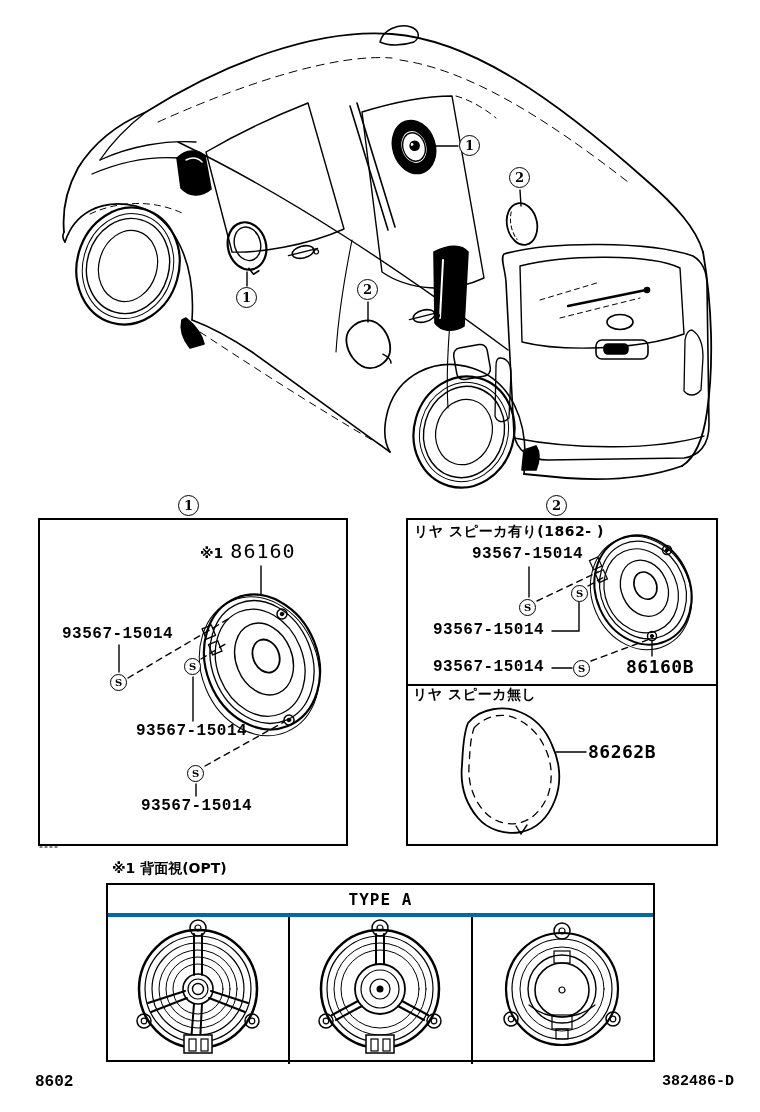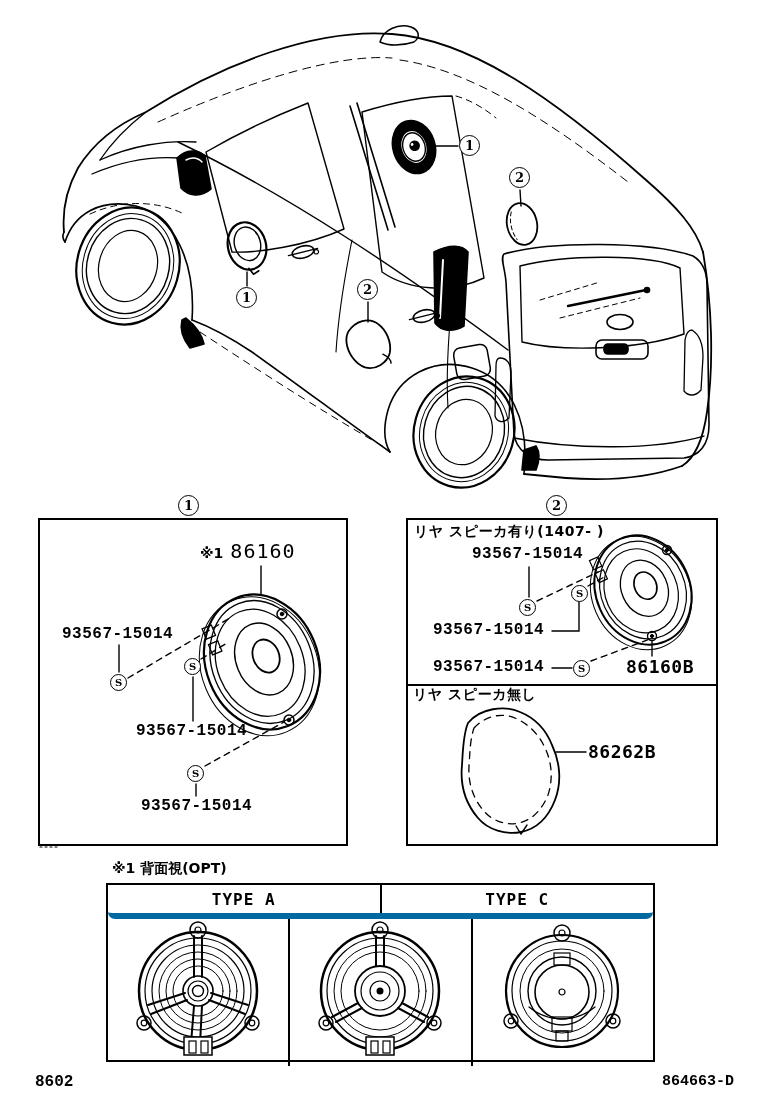--- a/index.html
+++ b/index.html
@@ -15,21 +15,21 @@
   .callout{width:21px;height:21px;border:1.8px solid #000;border-radius:50%;box-sizing:border-box;
            display:flex;align-items:center;justify-content:center;
            font-family:"DejaVu Serif",serif;font-weight:700;font-size:13px;line-height:1;background:#fff;}
   .sball{width:17px;height:17px;border:1.6px solid #000;border-radius:50%;box-sizing:border-box;
          display:flex;align-items:center;justify-content:center;
          font-family:"DejaVu Serif",serif;font-weight:700;font-size:10px;line-height:1;background:#fff;}
   .pbox{position:absolute;border:2px solid #000;box-sizing:border-box;background:transparent;}
   #box2-divider{position:absolute;left:0;right:0;top:164px;height:0;border-top:2px solid #000;}
   #type-table{position:absolute;left:106px;top:883px;width:549px;height:179px;border:2px solid #000;
               box-sizing:border-box;display:flex;flex-direction:column;}
-  .t-head{display:flex;height:28px;border-bottom:6px solid #0369a1;flex:0 0 auto;border-radius:7px;}
+  .t-head{display:flex;height:28px;border-bottom:4px solid #0369a1;flex:0 0 auto;}
   .t-cell{flex:1;border-right:2px solid #000;display:flex;align-items:center;justify-content:center;box-sizing:border-box;}
   .t-cell:last-child{border-right:none;}
   .t-head .t-cell{font-family:"DejaVu Sans Mono",monospace;font-weight:700;font-size:16px;letter-spacing:1px;}
   .t-body{display:flex;flex:1;}
   .cellsvg{position:static;}
 </style>
 </head>
 <body>
 
 <div id="page">
@@ -224,42 +224,41 @@
   <div class="abs sball" style="left:184px;top:658px;">
       <span>S</span>
     </div>
   <div class="abs sball" style="left:187px;top:765px;">
       <span>S</span>
     </div>
 
   <div class="pbox" style="left:406px;top:518px;width:312px;height:328px;">
     <div id="box2-divider"></div>
   </div>
-  <span class="abs jp" style="left:414px;top:523px;">リヤ スピーカ有り(1407-      )</span>
+  <span class="abs jp" style="left:414px;top:523px;">リヤ スピーカ有り(1862-      )</span>
   <span class="abs pn" style="left:472px;top:546px;">93567-15014</span>
   <span class="abs pn" style="left:433px;top:622px;">93567-15014</span>
   <span class="abs pn" style="left:433px;top:659px;">93567-15014</span>
   <span class="abs pn-mid" style="left:626px;top:657px;">86160B</span>
   <div class="abs sball" style="left:519px;top:599px;">
       <span>S</span>
     </div>
   <div class="abs sball" style="left:571px;top:585px;">
       <span>S</span>
     </div>
   <div class="abs sball" style="left:573px;top:660px;">
       <span>S</span>
     </div>
   <span class="abs jp" style="left:413px;top:686px;">リヤ スピーカ無し</span>
   <span class="abs pn-mid" style="left:588px;top:742px;">86262B</span>
 
   <span class="abs note" style="left:112px;top:860px;">※1 背面視(OPT)</span>
   <div id="type-table">
     <div class="t-head">
       <div class="t-cell">TYPE A</div>
-      <div class="t-cell">TYPE C</div>
     </div>
     <div class="t-body">
       <div class="t-cell">
         <svg class="cellsvg" width="179" height="147" viewBox="0 0 179 147">
           <g transform="translate(89,72)" stroke="#000" fill="none" stroke-linecap="round">
             <circle r="8" cy="-61" stroke-width="1.5"></circle>
               <circle r="3" cy="-61" stroke-width="1.2"></circle>
             <circle r="7" cx="-54" cy="32" stroke-width="1.5"></circle>
               <circle r="2.8" cx="-54" cy="32" stroke-width="1.2"></circle>
             <circle r="7" cx="54" cy="32" stroke-width="1.5"></circle>
@@ -328,15 +327,15 @@
             <rect x="-10" y="26" width="20" height="14" stroke-width="1.2"></rect>
             <rect x="-6" y="40" width="12" height="10" stroke-width="1.2"></rect>
             <path d="M -33,16 C -22,25 -10,28 0,28 M 33,16 C 22,25 10,28 0,28" stroke-width="1.2"></path>
           </g>
         </svg>
       </div>
     </div>
   </div>
 
   <span class="abs pn" style="left:35px;top:1074px;letter-spacing:0;">8602</span>
-  <span class="abs pn" style="left:662px;top:1073px;letter-spacing:0;font-size:15px;">864663-D</span>
+  <span class="abs pn" style="left:662px;top:1073px;letter-spacing:0;font-size:15px;">382486-D</span>
 
 </div>
 
 </body></html>

